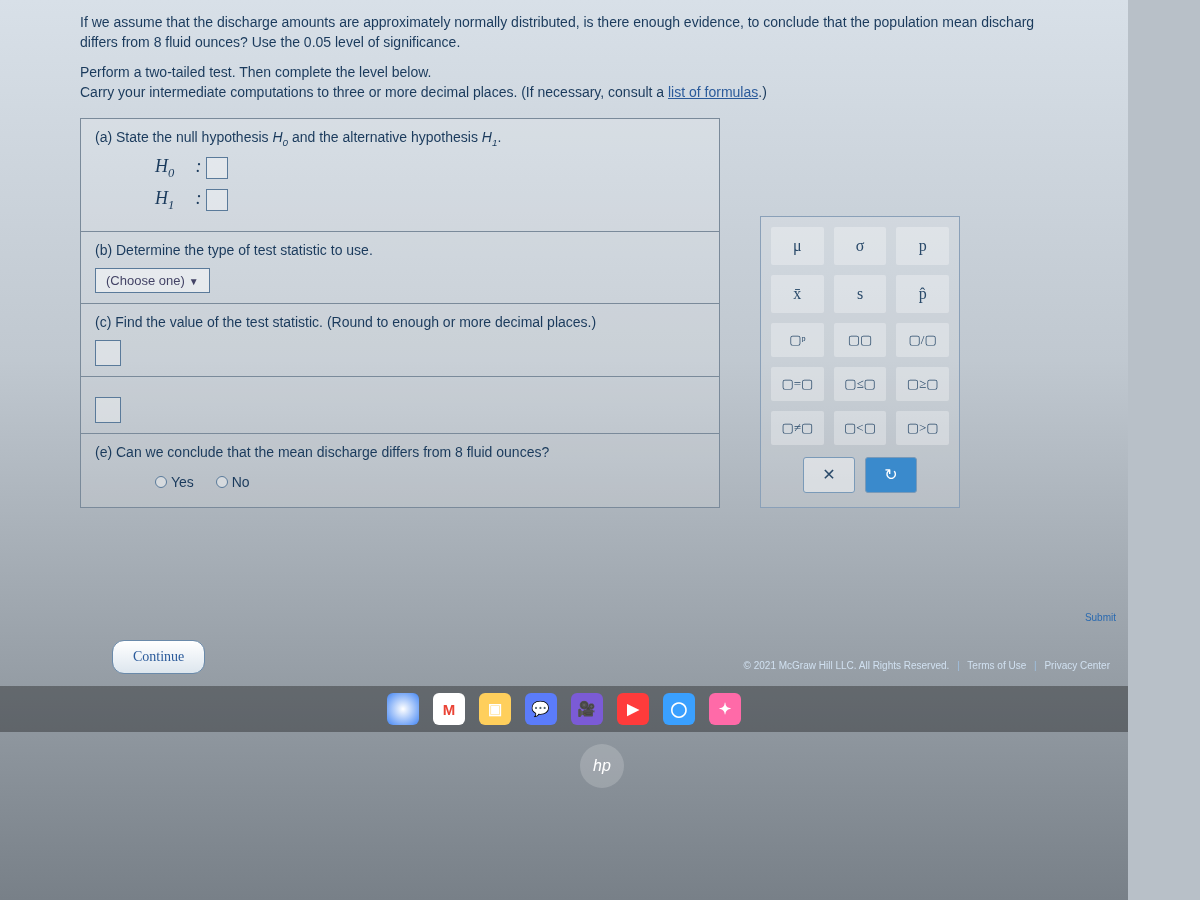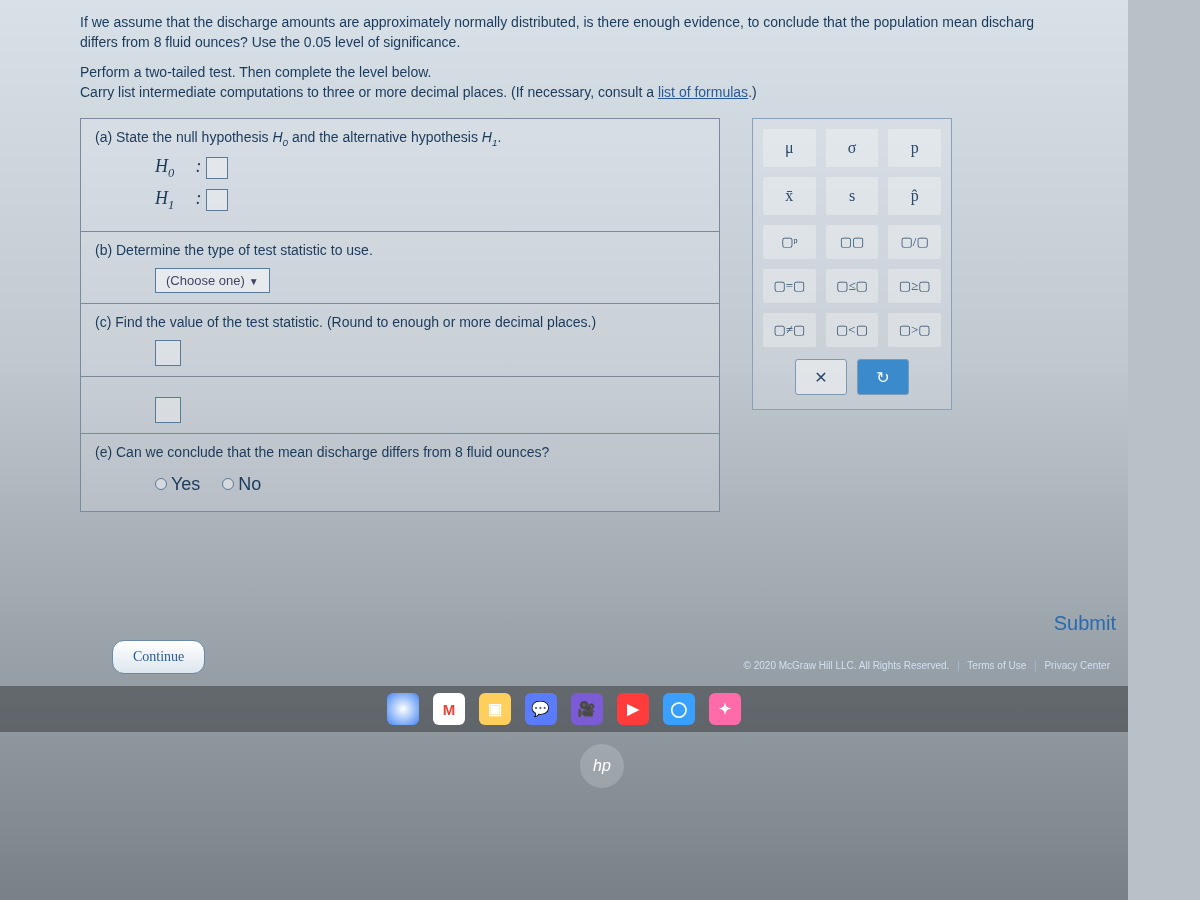--- a/index.html
+++ b/index.html
@@ -14,35 +14,36 @@
     width: 1128px;
     height: 900px;
     background: linear-gradient(180deg, #d8e0e8 0%, #c0c8d0 40%, #788088 100%);
     position: relative;
     padding: 10px 24px 0 80px;
   }
   .prompt p { margin: 4px 0; }
   .underline { text-decoration: underline; color: #2a5a9a; }
   .work-area {
     display: flex;
-    gap: 32px;
+    gap: 40px;
     margin-top: 18px;
+    align-items: flex-end;
   }
   .left-col {
     width: 640px;
     border: 1px solid #7a8a9a;
     background: rgba(255,255,255,0.15);
   }
   .section {
     border-bottom: 1px solid #7a8a9a;
     padding: 10px 14px;
   }
   .section:last-child { border-bottom: none; }
   .section-head { color: #1a3a5c; }
-  .indent { margin-left: 60px; margin-top: 10px; }
+  .indent { margin-top: 10px; }
   .hyp-row { margin: 8px 0 8px 60px; font-family: "Times New Roman", serif; font-size: 18px; font-style: italic; }
   .hyp-row .label { display: inline-block; min-width: 36px; }
   .small-box {
     display: inline-block;
     width: 22px; height: 22px;
     border: 1px solid #5a7a9a;
     background: rgba(255,255,255,0.35);
     vertical-align: middle;
   }
   .med-box {
@@ -57,21 +58,21 @@
     border: 1px solid #5a7a9a;
     background: rgba(255,255,255,0.5);
     padding: 4px 10px;
     font-size: 13px;
     color: #446;
   }
   .dropdown .tri { font-size: 10px; margin-left: 4px; }
   .radio-row { margin: 14px 0 6px 60px; }
   .radio {
     display: inline-flex; align-items: center; gap: 4px;
-    margin-right: 18px; font-size: 18px;
+    margin-right: 18px; font-size: 14px;
   }
   .radio .circ {
     width: 12px; height: 12px; border: 1px solid #5a7a9a;
     border-radius: 50%; display: inline-block;
     background: rgba(255,255,255,0.4);
   }
   
   .palette {
     width: 200px;
     border: 1px solid #8aa0b8;
@@ -124,21 +125,21 @@
     border-radius: 12px;
     color: #2a5a9a;
     font-size: 14px;
     font-family: Liberation Serif, serif;
   }
   .submit-link {
     position: absolute;
     right: 12px;
     top: 612px;
     color: #2a6ab0;
-    font-size: 20px;
+    font-size: 10px;
   }
   .copyright {
     position: absolute;
     right: 18px;
     top: 660px;
     font-size: 10px;
     color: #d0e0f0;
     text-align: right;
   }
   .copyright .sep { margin: 0 5px; color: #a0c0e0;}
@@ -174,21 +175,21 @@
 </head>
 <body>
 
 <div class="page">
 
   <div class="prompt">
     <p><span>If we assume that the discharge amounts are approximately normally distributed, is there enough evidence, to conclude that the population mean discharg</span></p>
     <p><span>differs from 8 fluid ounces? Use the 0.05 level of significance.</span></p>
     <p style="margin-top:14px"><span>Perform a two-tailed test. Then complete the level below.</span></p>
     <p>
-      <span>Carry list intermediate computations to three or more decimal places. (If necessary, consult a </span><a class="underline">list of formulas</a><span>.)</span>
+      <span>Carry your intermediate computations to three or more decimal places. (If necessary, consult a </span><a class="underline">list of formulas</a><span>.)</span>
     </p>
   </div>
 
   <div class="work-area">
 
     <div class="left-col">
 
       <div class="section">
         <div class="section-head">
           <span>(a)  State the null hypothesis </span><i><span>H</span><sub>0</sub></i><span> and the alternative hypothesis </span><i><span>H</span><sub>1</sub></i><span>.</span>
@@ -268,21 +269,21 @@
           </div>
       </div>
     </div>
   </div>
 
   <div class="submit-link">Submit</div>
 
   <div class="continue-btn">Continue</div>
 
   <div class="copyright">
-    <span>© 2020 McGraw Hill LLC. All Rights Reserved.</span>
+    <span>© 2021 McGraw Hill LLC. All Rights Reserved.</span>
     <span class="sep">|</span>
     <a style="color:#d0e0f0">Terms of Use</a>
     <span class="sep">|</span>
     <a style="color:#d0e0f0">Privacy Center</a>
   </div>
 
   <div class="taskbar">
     <div class="tb-icon" style="background:radial-gradient(circle,#fff,#4285f4)"></div>
     <div class="tb-icon" style="background:#fff;color:#ea4335">M</div>
     <div class="tb-icon" style="background:#ffcf5c">▣</div>

